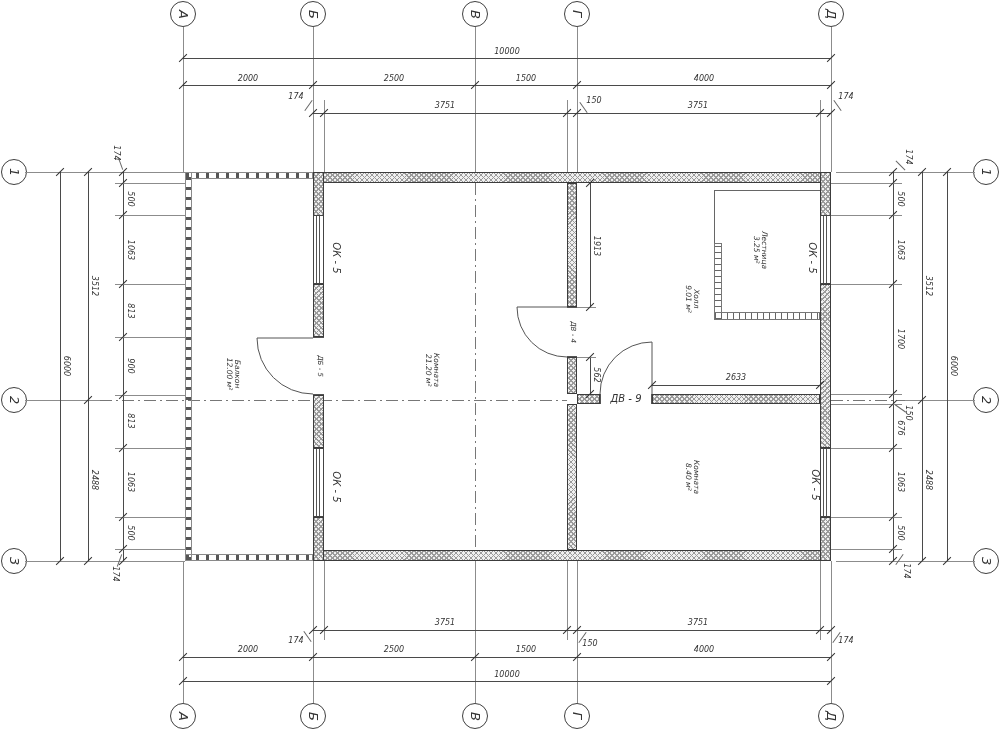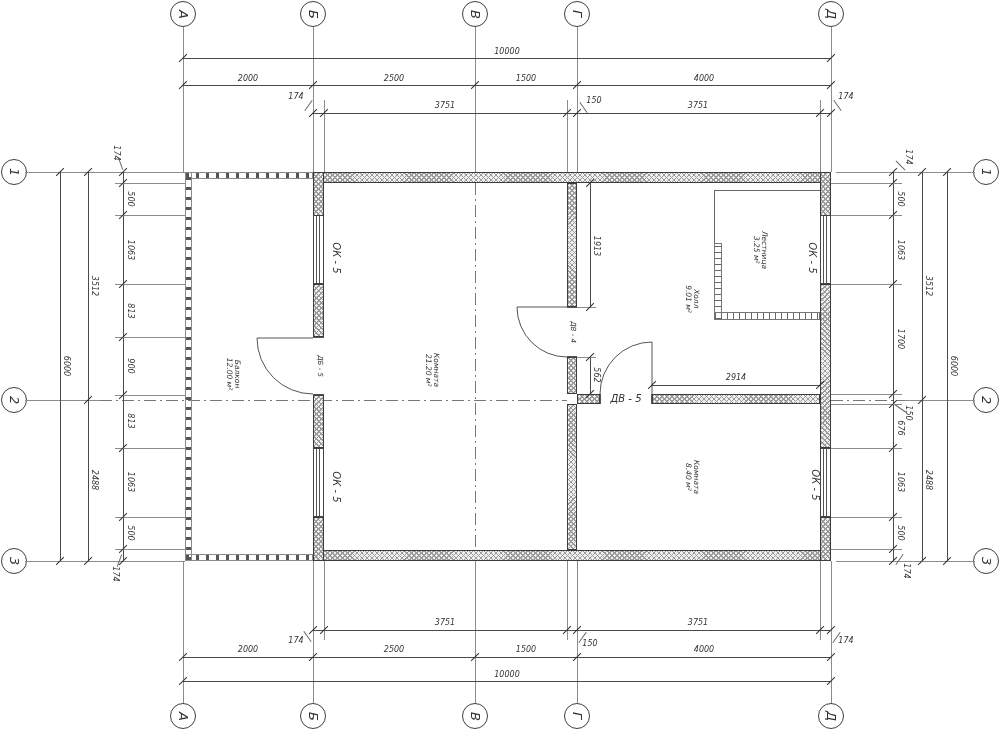--- a/index.html
+++ b/index.html
@@ -241,21 +241,21 @@
   <div class="vtext" style="left:900px;top:428px">676</div>
   <div class="vtext" style="left:900px;top:482px">1063</div>
   <div class="vtext" style="left:900px;top:533px">500</div>
   <div class="vtext" style="left:906px;top:571px">174</div>
   <div class="vtext" style="left:928px;top:286px">3512</div>
   <div class="vtext" style="left:928px;top:480px">2488</div>
   <div class="vtext" style="left:953px;top:366px">6000</div>
 
   <div class="vtext" style="left:596px;top:246px">1913</div>
   <div class="vtext" style="left:596px;top:375px">562</div>
-  <div class="htext" style="left:736px;top:378px">2914</div>
+  <div class="htext" style="left:736px;top:378px">2633</div>
 
   <div class="vtext room" style="left:432px;top:370px;font-size:7.5px">
     <span>Комната</span>
     <span>21.20 м²</span>
   </div>
   <div class="vtext room" style="left:233px;top:374px;font-size:7.5px">
     <span>Балкон</span>
     <span>12.00 м²</span>
   </div>
   <div class="vtext room" style="left:692px;top:299px;font-size:7.5px">
@@ -270,21 +270,21 @@
     <span>Комната</span>
     <span>8.40 м²</span>
   </div>
 
   <div class="vtext big" style="left:336px;top:258px">ОК - 5</div>
   <div class="vtext big" style="left:336px;top:487px">ОК - 5</div>
   <div class="vtext big" style="left:812px;top:258px">ОК - 5</div>
   <div class="vtext big" style="left:815px;top:485px">ОК - 5</div>
   <div class="vtext" style="left:319px;top:366px;font-size:7px">ДБ - 5</div>
   <div class="vtext" style="left:572px;top:332px;font-size:7px">ДВ - 4</div>
-  <div class="htext big" style="left:626px;top:399px">ДВ - 5</div>
+  <div class="htext big" style="left:626px;top:399px">ДВ - 9</div>
 
 <div class="tick" style="left: 183px; top: 58px;"></div>
     <div class="tick" style="left: 831px; top: 58px;"></div>
     <div class="tick" style="left: 183px; top: 85px;"></div>
     <div class="tick" style="left: 313px; top: 85px;"></div>
     <div class="tick" style="left: 475px; top: 85px;"></div>
     <div class="tick" style="left: 577px; top: 85px;"></div>
     <div class="tick" style="left: 831px; top: 85px;"></div>
     <div class="tick" style="left: 313px; top: 113px;"></div>
     <div class="tick" style="left: 324px; top: 113px;"></div>

